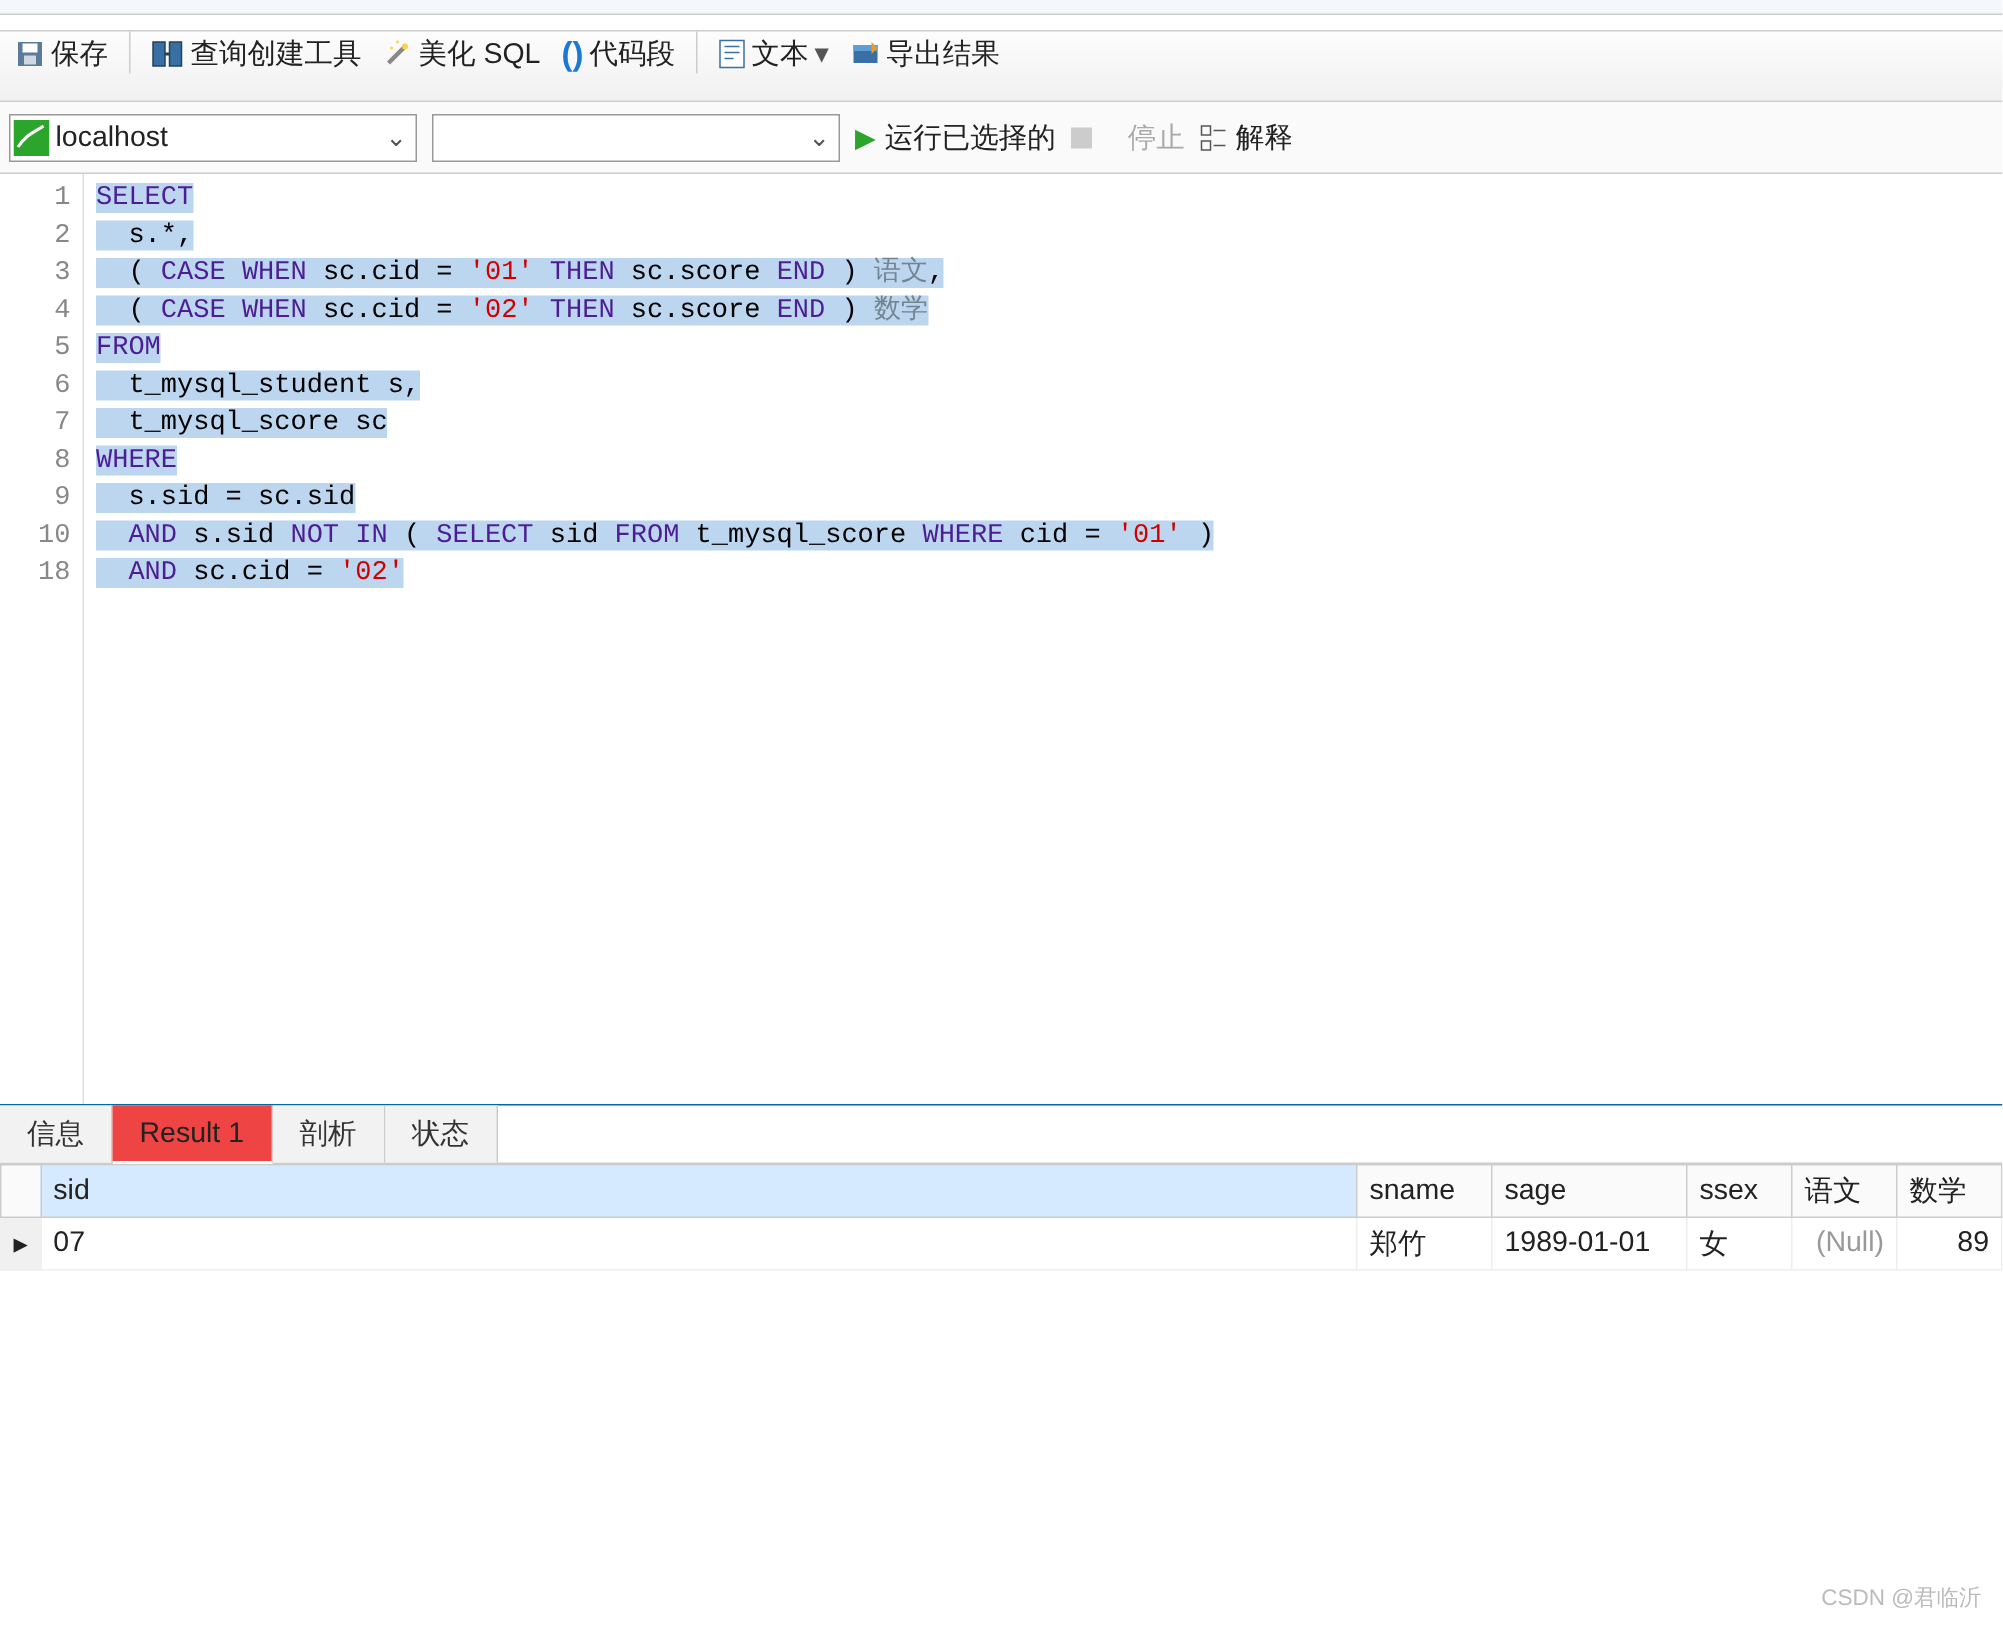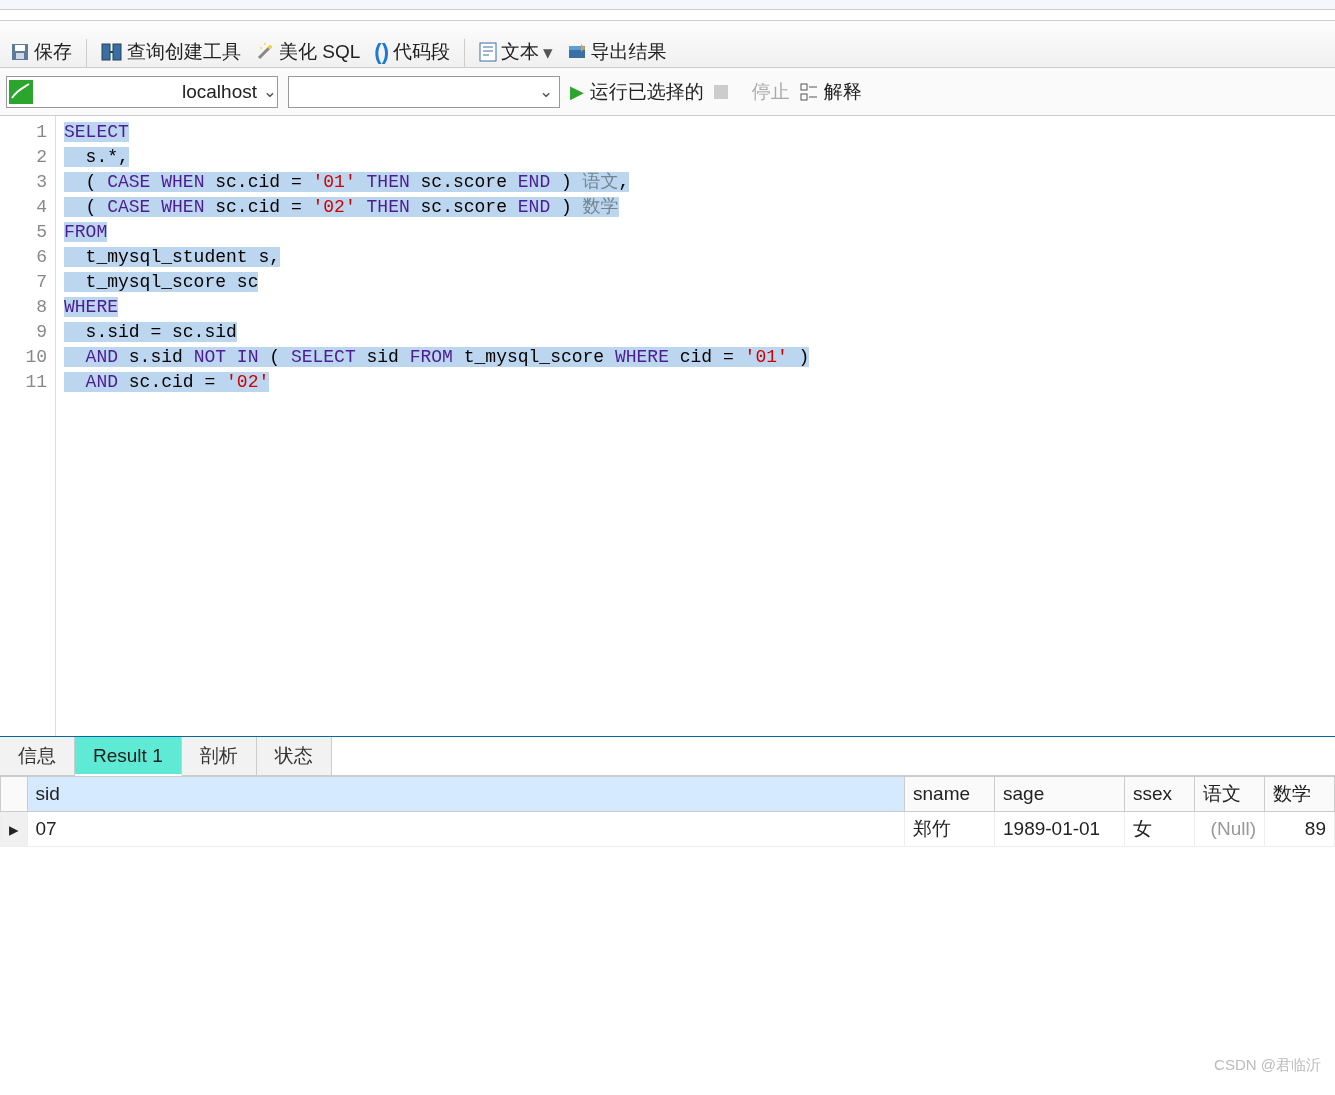--- a/index.html
+++ b/index.html
@@ -13,21 +13,21 @@
     overflow: hidden;
     position: relative;
   }
   
   .toolbar {
     height: 48px;
     border-top: 1px solid #ccc;
     border-bottom: 1px solid #ccc;
     background: linear-gradient(#fdfdfd,#f0f0f0);
     display: flex;
-    align-items: flex-end;
+    align-items: flex-start;
     padding: 0 6px;
     gap: 6px;
     margin-top: 10px;
   }
   .tb-btn {
     display: flex;
     align-items: center;
     gap: 4px;
     padding: 2px 4px;
     cursor: pointer;
@@ -46,21 +46,20 @@
     padding: 0 6px;
     gap: 10px;
   }
   .conn-box {
     display: flex;
     align-items: center;
     border: 1px solid #999;
     background: #fff;
     height: 32px;
     width: 272px;
-    text-align: right;
   }
   .conn-box .conn-icon {
     width: 28px; height: 28px;
     display:flex; align-items:center; justify-content:center;
   }
   .conn-box .conn-label { flex:1; font-size: 19px; padding-left:2px; }
   .conn-box .chev { width: 20px; color:#555; }
   .db-box {
     border:1px solid #999; background:#fff; height:32px; width:272px;
     display:flex; align-items:center;
@@ -107,21 +106,21 @@
     align-items: stretch;
     font-size: 19px;
   }
   .res-tab {
     padding: 6px 18px;
     border-right: 1px solid #ccc;
     display:flex; align-items:center;
     cursor:pointer;
   }
   .res-tab.active {
-    background: #5eead4;
+    background: #ef4444;
     border-bottom: 2px solid #fff;
     margin-bottom: -1px;
   }
   .res-tab.inactive { background:#f2f2f2; color:#333; }
   .res-tab:first-child { border-left: none; }
 
   
   .result-table {
     border-collapse: collapse;
     width: 100%;
@@ -263,21 +262,21 @@
       <div>1</div>
       <div>2</div>
       <div>3</div>
       <div>4</div>
       <div>5</div>
       <div>6</div>
       <div>7</div>
       <div>8</div>
       <div>9</div>
       <div>10</div>
-      <div>11</div>
+      <div>18</div>
     </div>
   <div class="code" id="code"><div><span class="sel"><span class="kw">SELECT</span></span></div><div><span class="sel"><span class="txt">  s.*,</span></span></div><div><span class="sel"><span class="txt">  ( </span><span class="kw">CASE</span><span class="txt"> </span><span class="kw">WHEN</span><span class="txt"> sc.cid = </span><span class="str">'01'</span><span class="txt"> </span><span class="kw">THEN</span><span class="txt"> sc.score </span><span class="kw">END</span><span class="txt"> ) </span><span class="fn">语文</span><span class="txt">,</span></span></div><div><span class="sel"><span class="txt">  ( </span><span class="kw">CASE</span><span class="txt"> </span><span class="kw">WHEN</span><span class="txt"> sc.cid = </span><span class="str">'02'</span><span class="txt"> </span><span class="kw">THEN</span><span class="txt"> sc.score </span><span class="kw">END</span><span class="txt"> ) </span><span class="fn">数学</span></span></div><div><span class="sel"><span class="kw">FROM</span></span></div><div><span class="sel"><span class="txt">  t_mysql_student s,</span></span></div><div><span class="sel"><span class="txt">  t_mysql_score sc</span></span></div><div><span class="sel"><span class="kw">WHERE</span></span></div><div><span class="sel"><span class="txt">  s.sid = sc.sid</span></span></div><div><span class="sel"><span class="txt">  </span><span class="kw">AND</span><span class="txt"> s.sid </span><span class="kw">NOT</span><span class="txt"> </span><span class="kw">IN</span><span class="txt"> ( </span><span class="kw">SELECT</span><span class="txt"> sid </span><span class="kw">FROM</span><span class="txt"> t_mysql_score </span><span class="kw">WHERE</span><span class="txt"> cid = </span><span class="str">'01'</span><span class="txt"> )</span></span></div><div><span class="sel"><span class="txt">  </span><span class="kw">AND</span><span class="txt"> sc.cid = </span><span class="str">'02'</span></span></div></div>
 </div>
 
 <div class="res-tabs">
   <div class="res-tab inactive">信息</div>
   <div class="res-tab active">Result 1</div>
   <div class="res-tab inactive">剖析</div>
   <div class="res-tab inactive">状态</div>
 </div>

